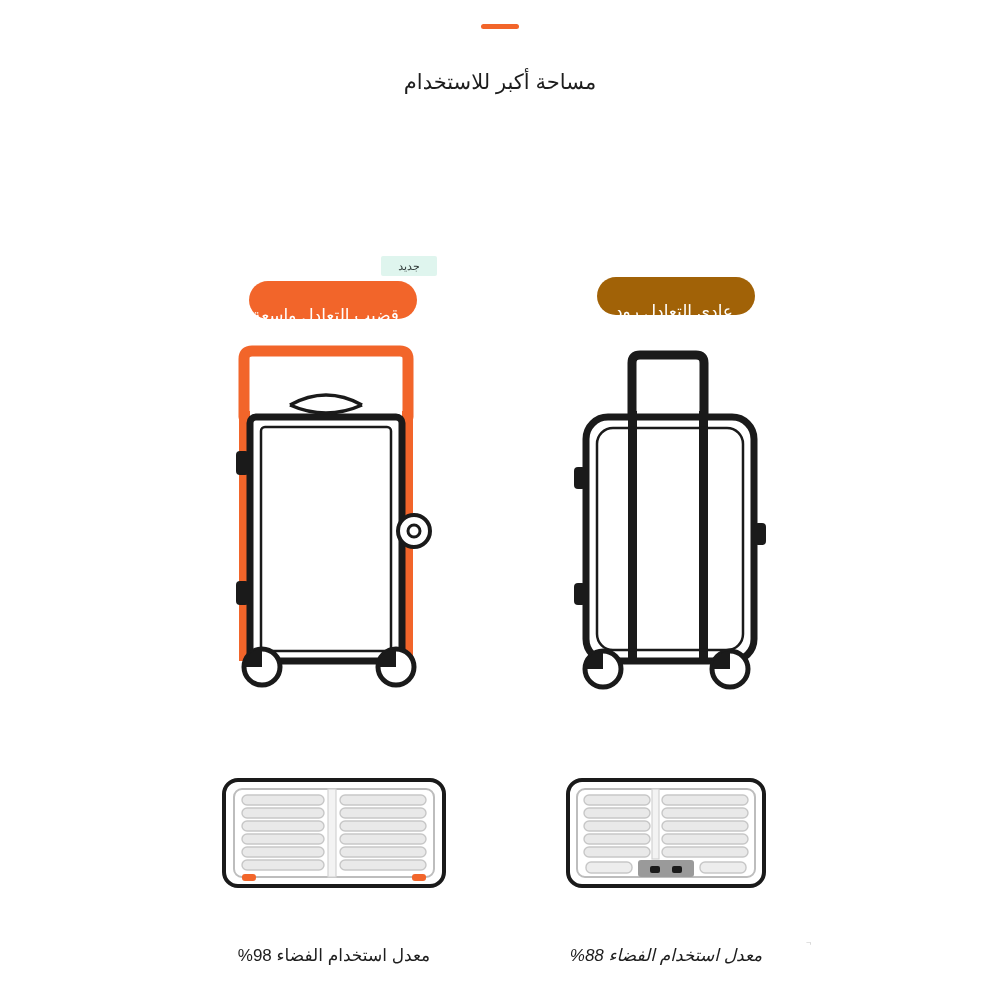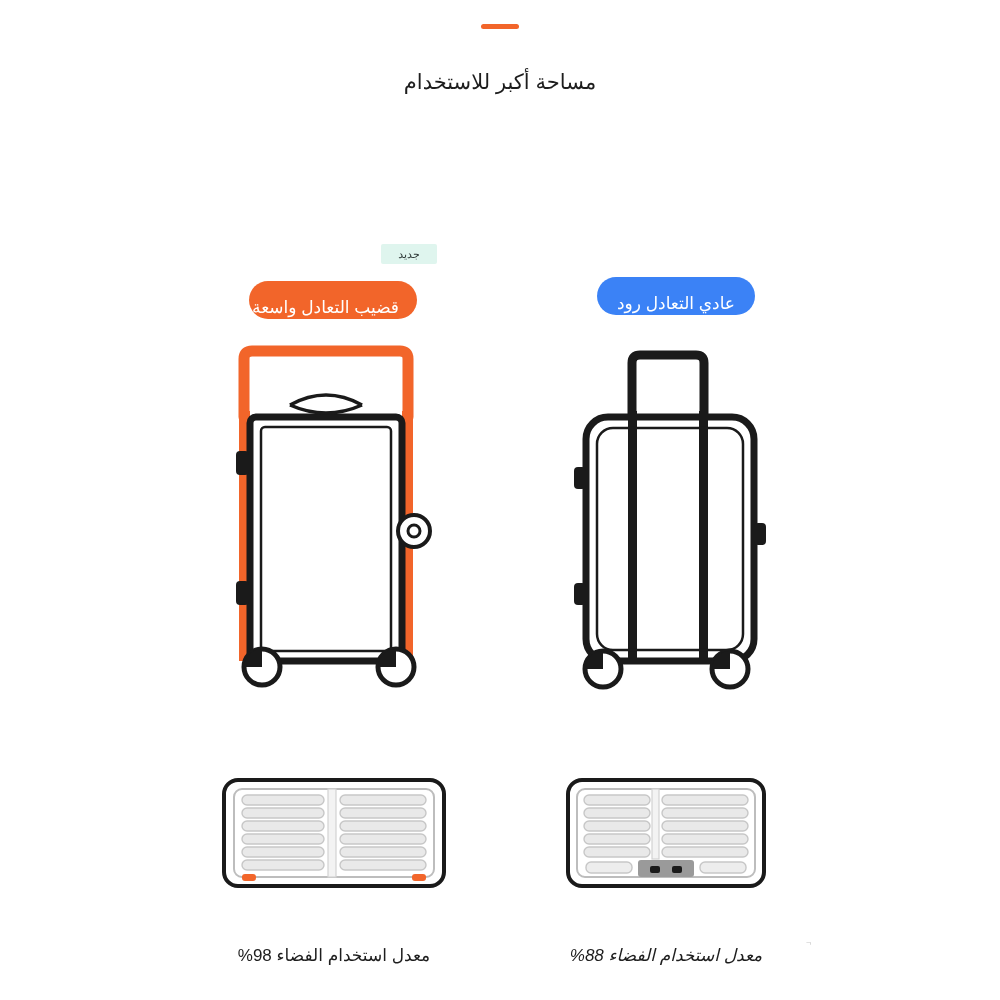--- a/index.html
+++ b/index.html
@@ -37,41 +37,41 @@
   }
 
   
   .pill {
     position: absolute;
     height: 38px;
     line-height: 38px;
     border-radius: 19px;
     color: #ffffff;
     font-size: 17px;
-    text-align: center;
+    text-align: left;
     white-space: nowrap;
-    padding: 8px 18px;
+    padding: 16px 18px;
     box-sizing: border-box;
   }
   .pill-left {
     left: 249px;
     top: 281px;
     width: 168px;
     background: #F2652A;
   }
   .pill-right {
     left: 597px;
     top: 277px;
     width: 158px;
-    background: #3b82f6;
+    background: #a16207;
   }
   .badge-new {
     position: absolute;
     left: 381px;
-    top: 244px;
+    top: 256px;
     width: 56px;
     height: 20px;
     background: #dff5ee;
     color: #2f3a38;
     font-size: 11px;
     line-height: 20px;
     text-align: center;
     border-radius: 2px;
   }
 

